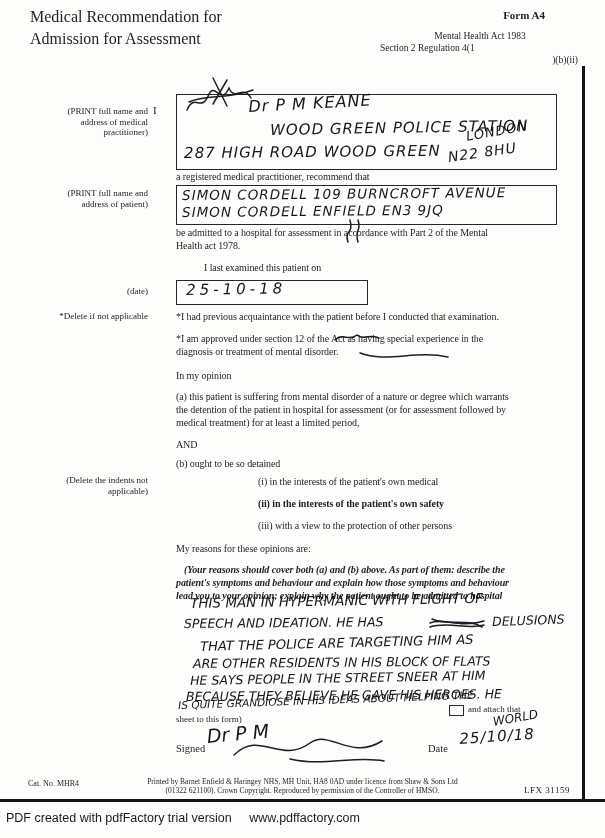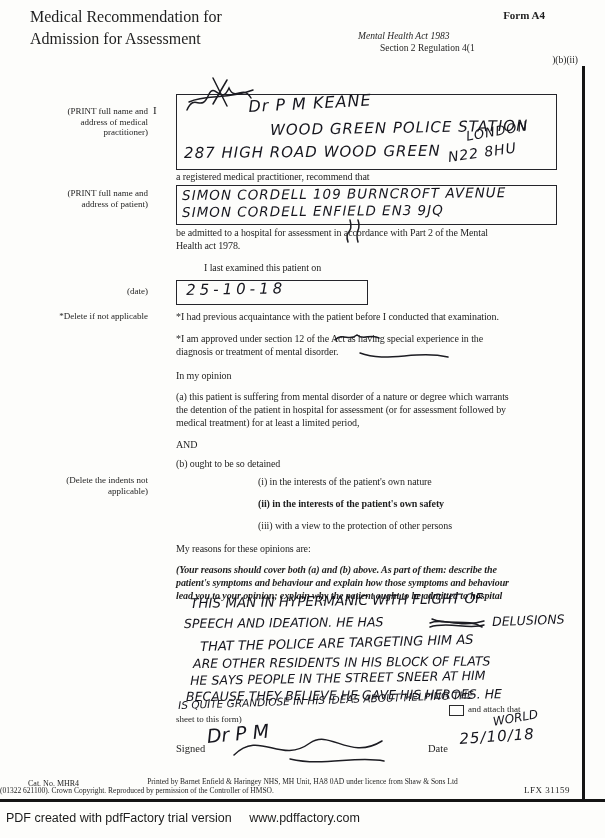--- a/index.html
+++ b/index.html
@@ -21,21 +21,21 @@
           font-size:12.5px;color:#1c1c1c;white-space:nowrap;}
 </style>
 </head>
 <body>
 
 <div class="page">
 
   <div class="abs" style="left:30px;top:30px;font-size:16px;">Admission for Assessment</div>
   <div class="abs" style="left:30px;top:8px;font-size:16px;">Medical Recommendation for</div>
   <div class="abs" style="left:430px;top:9px;width:115px;text-align:right;font-size:11px;font-weight:bold;">Form A4</div>
-  <div class="abs" style="left:358px;top:31px;width:198px;text-align:left;font-size:9.5px;font-style:italic;">Mental Health Act 1983</div>
+  <div class="abs" style="left:381px;top:31px;width:198px;text-align:center;font-size:9.5px;">Mental Health Act 1983</div>
   <div class="abs" style="left:380px;top:43px;width:198px;text-align:left;font-size:9.5px;">Section 2 Regulation 4(1</div>
   <div class="abs" style="left:380px;top:55px;width:198px;text-align:right;font-size:9.5px;">)(b)(ii)</div>
 
   <div class="mlabel" style="top:106px;">
     <div>(PRINT full name and</div>
     <div>address of medical</div>
     <div>practitioner)</div>
   </div>
   <div class="abs" style="left:153px;top:104px;font-size:11px;">I</div>
   <div class="box" style="left:176px;top:94px;width:379px;height:74px;"></div>
@@ -92,26 +92,26 @@
   <div class="abs print" style="left:176px;top:391px;">(a) this patient is suffering from mental disorder of a nature or degree which warrants</div>
   <div class="abs print" style="left:176px;top:404px;">the detention of the patient in hospital for assessment (or for assessment followed by</div>
   <div class="abs print" style="left:176px;top:417px;">medical treatment) for at least a limited period,</div>
   <div class="abs print" style="left:176px;top:439px;">AND</div>
   <div class="abs print" style="left:176px;top:458px;">(b) ought to be so detained</div>
 
   <div class="mlabel" style="top:475px;">
     <div>(Delete the indents not</div>
     <div>applicable)</div>
   </div>
-  <div class="abs print" style="left:258px;top:476px;">(i) in the interests of the patient's own nature</div>
+  <div class="abs print" style="left:258px;top:476px;">(i) in the interests of the patient's own medical</div>
   <div class="abs print" style="left:258px;top:498px;font-weight:bold;">(ii) in the interests of the patient's own safety</div>
   <div class="abs print" style="left:258px;top:520px;">(iii) with a view to the protection of other persons</div>
 
   <div class="abs print" style="left:176px;top:543px;">My reasons for these opinions are:</div>
-  <div class="abs guide" style="left:176px;top:564px;">(Your reasons should cover both (a) and (b) above. As part of them: describe the</div>
+  <div class="abs guide" style="left:184px;top:564px;">(Your reasons should cover both (a) and (b) above. As part of them: describe the</div>
   <div class="abs guide" style="left:176px;top:577px;">patient's symptoms and behaviour and explain how those symptoms and behaviour</div>
   <div class="abs guide" style="left:176px;top:590px;">lead you to your opinion; explain why the patient ought to be admitted to hospital</div>
 
   <div class="hw" style="left:190px;top:597px;font-size:13.5px;transform:rotate(-1deg);">THIS MAN IN HYPERMANIC WITH FLIGHT OF</div>
   <div class="hw" style="left:184px;top:618px;font-size:12.5px;transform:rotate(-0.5deg);">SPEECH AND IDEATION. HE HAS</div>
   <svg class="scribble" style="left:428px;top:614px;" width="60" height="20" viewBox="0 0 60 20">
     <path d="M2,9 C15,3 30,15 56,7"></path>
     <path d="M2,13 C20,7 40,16 56,11"></path>
     <path d="M4,5 C20,12 40,4 54,13"></path>
   </svg>
@@ -132,21 +132,21 @@
   <div class="hw" style="left:206px;top:727px;font-size:19px;transform:rotate(-5deg);">Dr P M</div>
   <svg class="scribble" style="left:232px;top:733px;" width="155" height="34" viewBox="0 0 155 34">
     <path d="M2,22 C28,-4 48,32 78,10 C98,-4 118,28 150,8"></path>
     <path d="M58,26 C92,34 124,22 152,28"></path>
   </svg>
   <div class="abs" style="left:428px;top:743px;font-size:10.5px;">Date</div>
   <div class="hw" style="left:459px;top:732px;font-size:15px;letter-spacing:1px;transform:rotate(-4deg);">25/10/18</div>
 
   <div class="abs" style="left:28px;top:779px;font-size:8px;">Cat. No. MHR4</div>
   <div class="abs" style="left:0;top:778px;width:605px;text-align:center;font-size:7.5px;">Printed by Barnet Enfield &amp; Haringey NHS, MH Unit, HA8 0AD under licence from Shaw &amp; Sons Ltd</div>
-  <div class="abs" style="left:0;top:787px;width:605px;text-align:left;font-size:7.5px;">(01322 621100). Crown Copyright. Reproduced by permission of the Controller of HMSO.</div>
+  <div class="abs" style="left:0;top:787px;width:605px;text-align:center;font-size:7.5px;">(01322 621100). Crown Copyright. Reproduced by permission of the Controller of HMSO.</div>
   <div class="abs" style="left:524px;top:785px;font-size:9px;letter-spacing:0.5px;">LFX 31159</div>
 
   <div class="rule" style="left:582px;top:66px;width:2.5px;height:735px;"></div>
   <div class="rule" style="left:0;top:799px;width:605px;height:2.5px;"></div>
 
   <div class="pdfbar">
     <span>PDF created with pdfFactory trial version</span>
     <span style="margin-left:14px;">www.pdffactory.com</span>
   </div>
 

